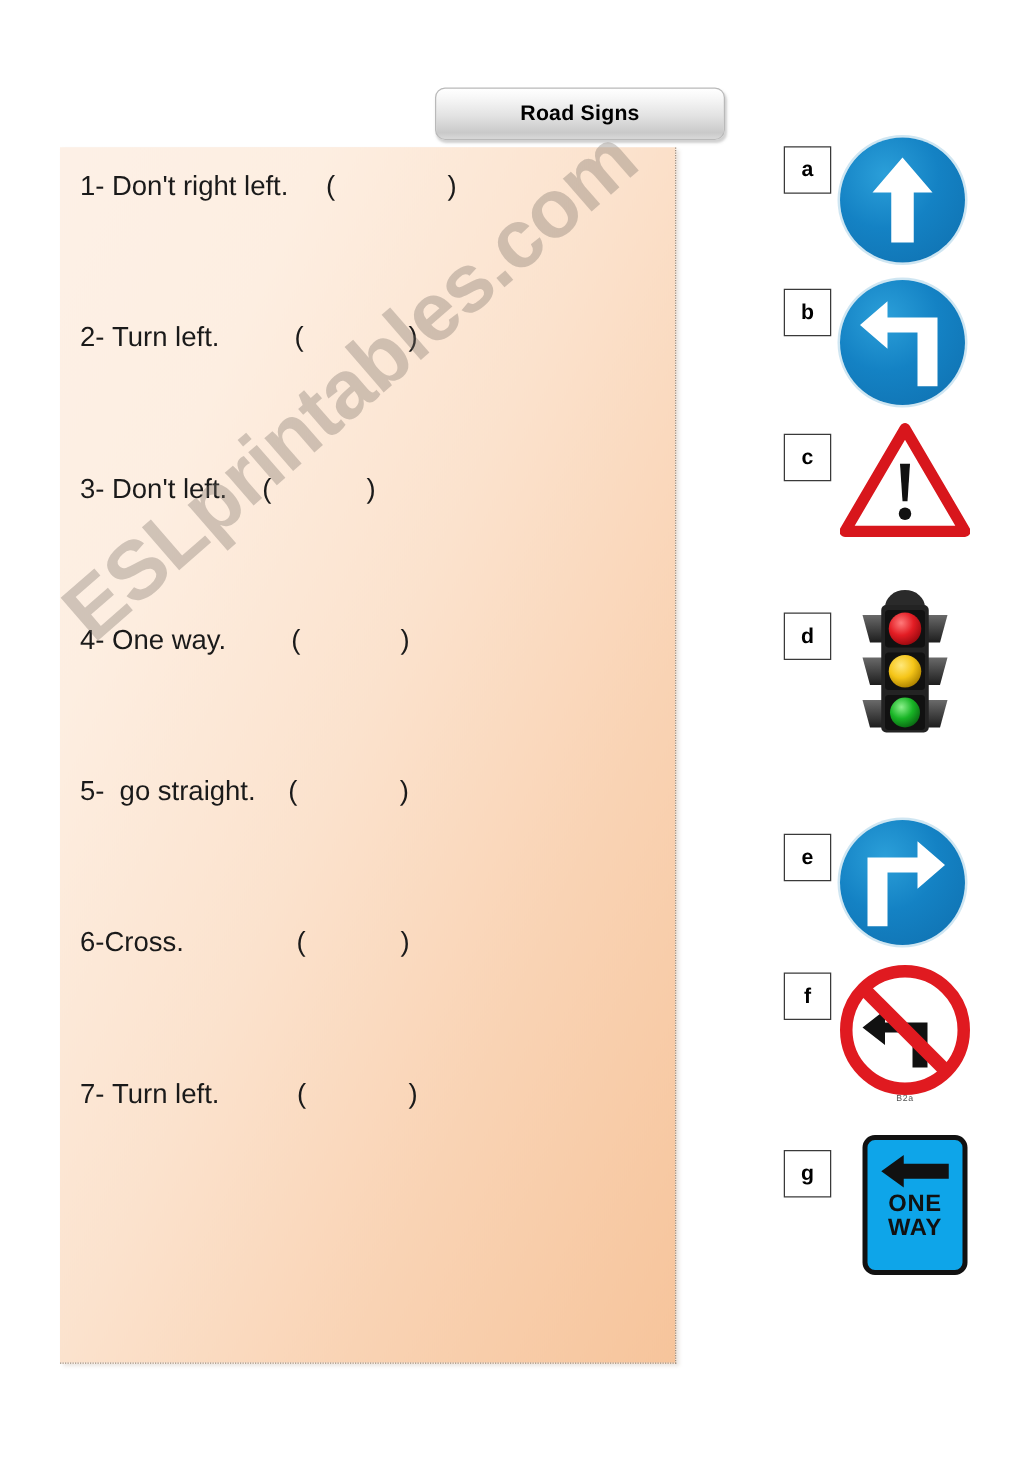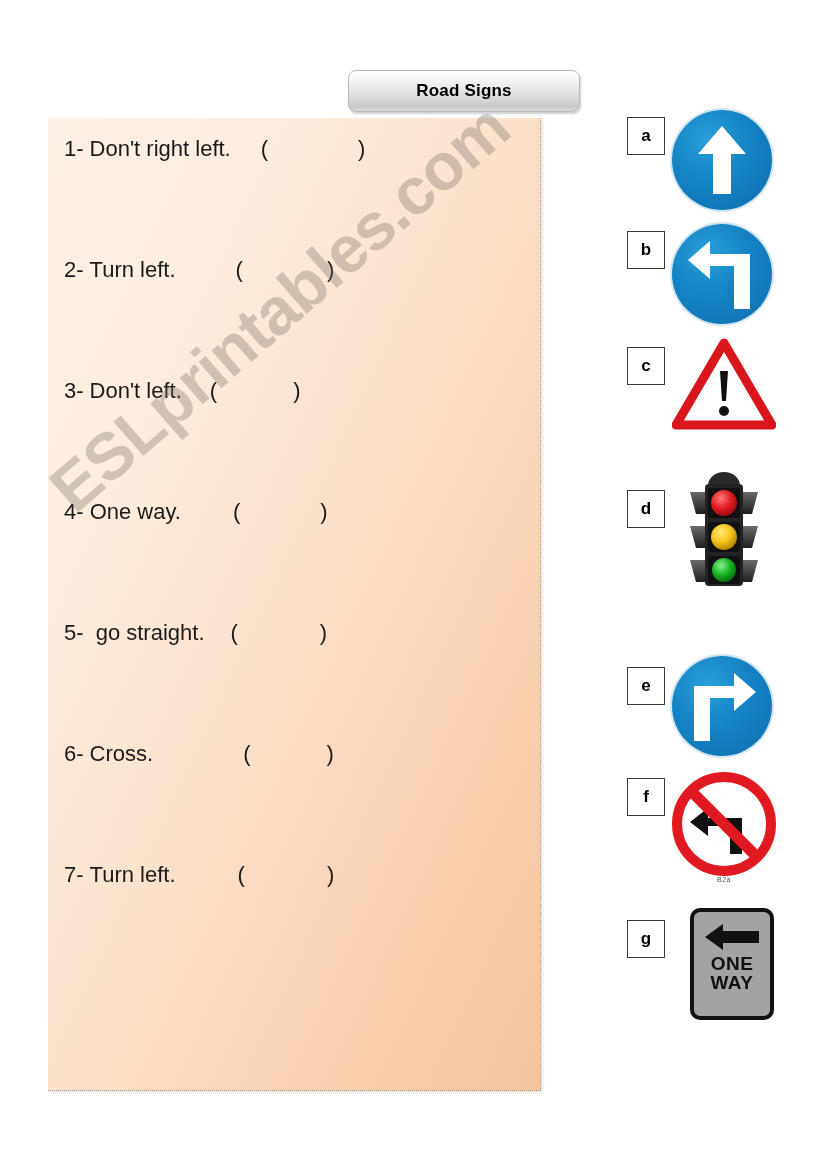--- a/index.html
+++ b/index.html
@@ -166,21 +166,21 @@
     color: #555555;
     letter-spacing: 0.5px;
   }
 
   
   .one-way {
     width: 84px;
     height: 112px;
     border: 4px solid #111111;
     border-radius: 10px;
-    background: #a3a3a3;
+    background: #0ea5e9;
     display: flex;
     flex-direction: column;
     align-items: center;
     justify-content: flex-start;
     padding-top: 8px;
     box-sizing: border-box;
   }
   .one-way .ow-text {
     font-size: 19px;
     font-weight: bold;
@@ -236,21 +236,21 @@
     <li class="q-item i5">
       <span class="q-text">5-</span>
       <span class="q-text" style="margin-left:6px"> go straight.</span>
       <span class="q-paren">(</span>
       <span class="q-gap"></span>
       <span class="q-paren" style="margin-left:0">)</span>
     </li>
 
     <li class="q-item i6">
       <span class="q-text">6-</span>
-      <span class="q-text" style="margin-left:6px">Cross.</span>
+      <span class="q-text" style="">Cross.</span>
       <span class="q-paren">(</span>
       <span class="q-gap"></span>
       <span class="q-paren" style="margin-left:0">)</span>
     </li>
 
     <li class="q-item i7">
       <span class="q-text">7-</span>
       <span class="q-text" style="margin-left:6px">Turn left.</span>
       <span class="q-paren">(</span>
       <span class="q-gap"></span>

